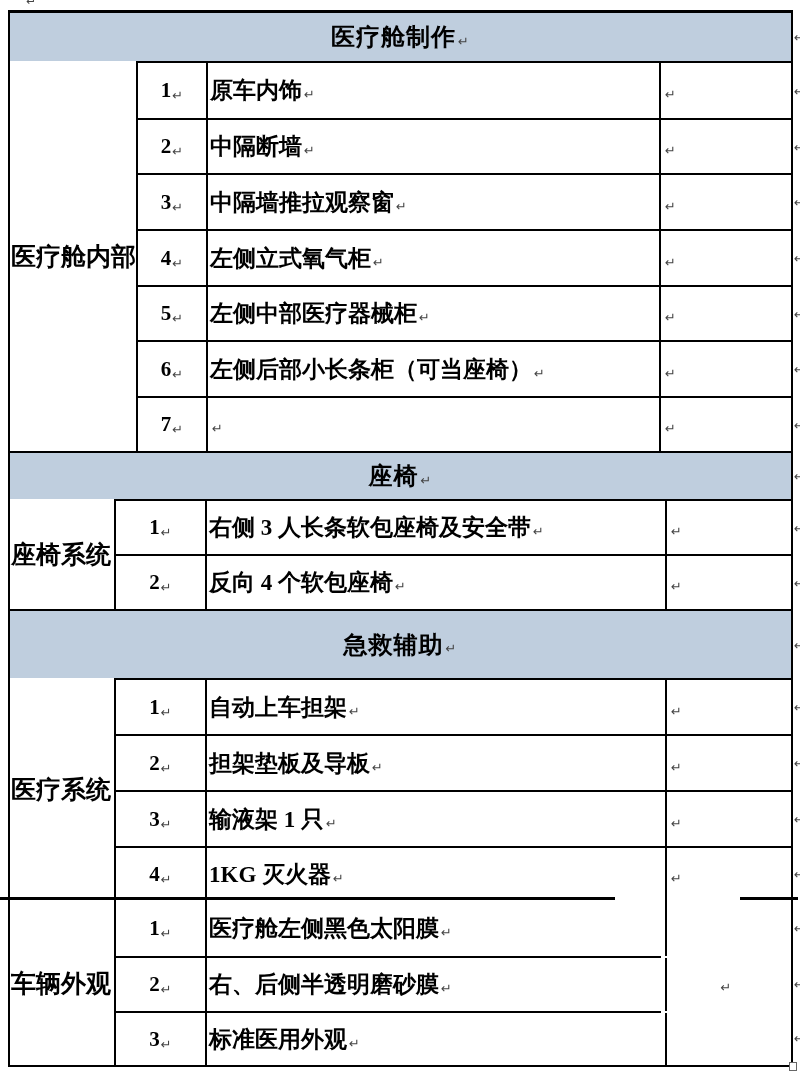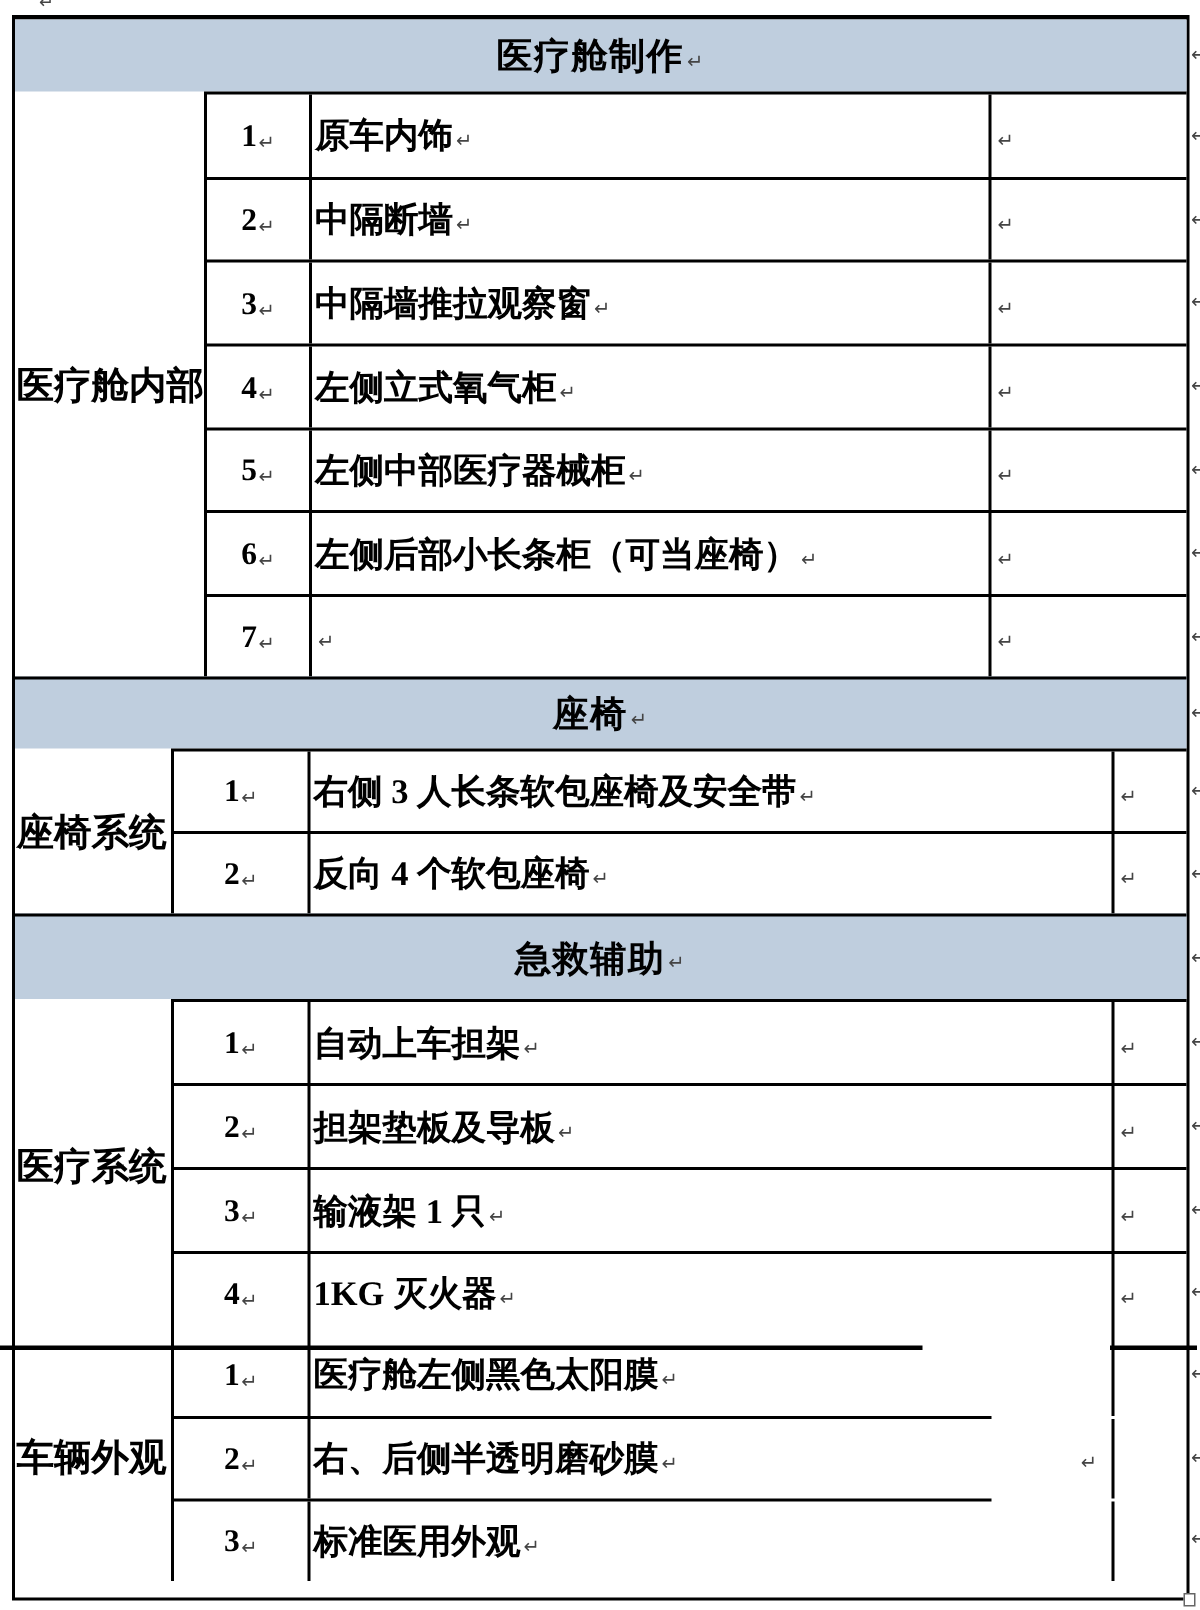--- a/index.html
+++ b/index.html
@@ -72,21 +72,21 @@
     display: flex; align-items: center; justify-content: center;
   }
 
   
   .s1 .cat { width: 128px; font-family: Liberation Serif, serif; }
   .s1 .cell-num { width: 70px; }
   .s1 .cell-desc { width: 453px; }
   
   .sN .cat { width: 106px; font-family: Liberation Mono, monospace; }
   .sN .cell-num { width: 91px; }
-  .sN .cell-desc { width: 536px; }
+  .sN .cell-desc { width: 460px; }
   .mergedval { width: 545px; } 
 
   
   .pm, .rmark {
     font-family: "DejaVu Sans", sans-serif;
     font-weight: normal;
     font-size: 13px;
     color: #444;
     line-height: 1;
   }
@@ -268,21 +268,21 @@
               <span class="pm">↵</span>
             </div>
           <div class="cell-val">
               <span class="pm" style="margin-left:0">↵</span>
             </div>
           <span class="rmark">↵</span>
         </div>
       </div>
     </div>
 
-    <div class="band bt" style="height:57px">
+    <div class="band bt" style="height:69px">
       <span>急救辅助</span>
         <span class="pm">↵</span>
       <span class="rmark">↵</span>
     </div>
     <div class="sec sN">
       <div class="cat">
           <span>医疗系统</span>
         </div>
       <div class="rowscol" style="width:675px">
         <div class="row" style="height:56px">

